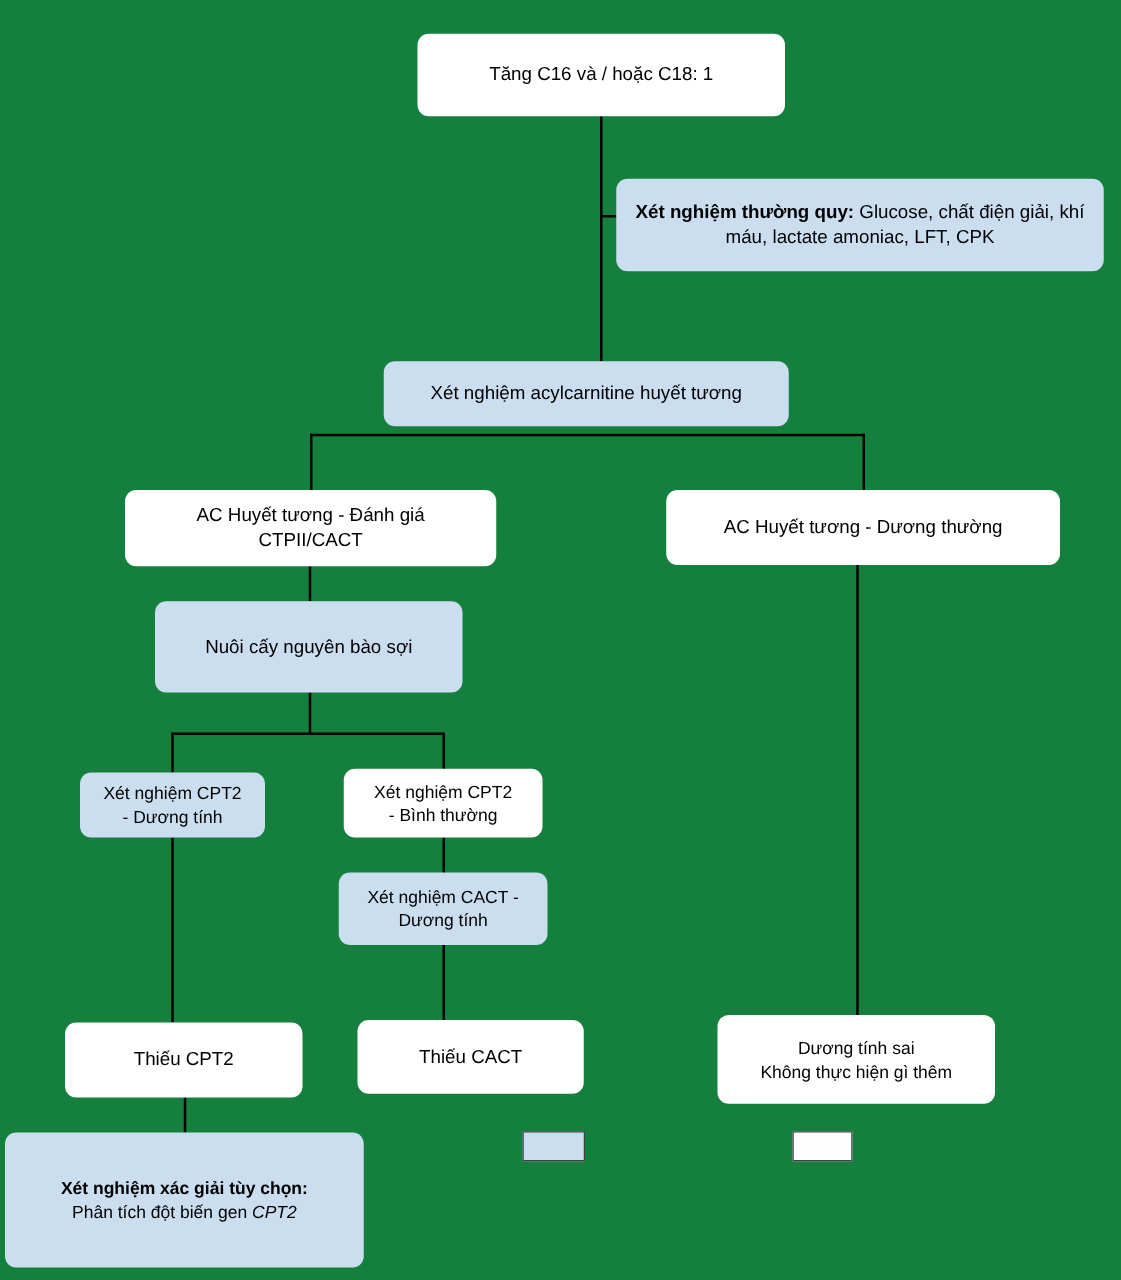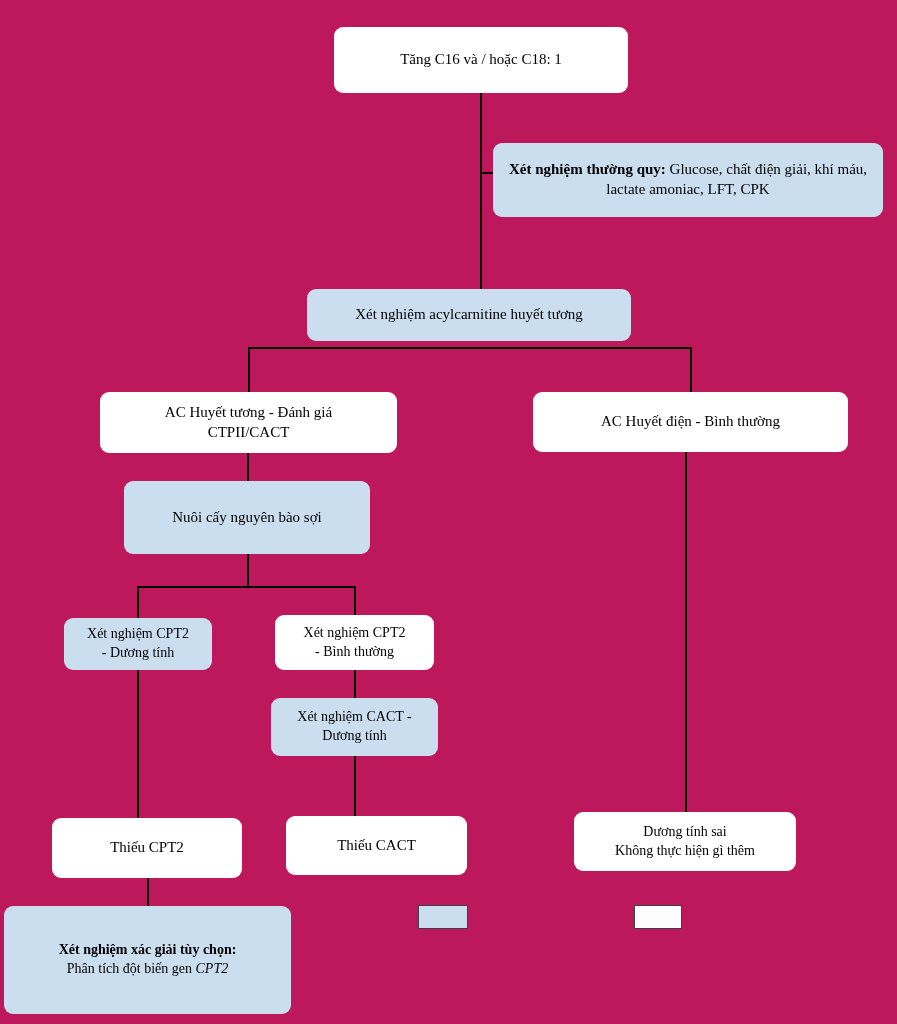--- a/index.html
+++ b/index.html
@@ -5,23 +5,23 @@
 <style>
   html, body {
     margin: 0;
     padding: 0;
     background: #000000;
   }
   #canvas {
     position: relative;
     width: 897px;
     height: 1024px;
-    background: #be185d;
+    background: #15803d;
     overflow: hidden;
-    font-family: Liberation Serif, serif;
+    font-family: Liberation Sans, sans-serif;
   }
   .node {
     position: absolute;
     box-sizing: border-box;
     display: flex;
     align-items: center;
     justify-content: center;
     text-align: center;
     border-radius: 9px;
     color: #000000;
@@ -89,21 +89,21 @@
   <div class="node white" style="left:100px; top:392px; width:297px; height:61px;">
     <span class="txt">AC Huyết tương - Đánh giá
 CTPII/CACT</span>
   </div>
 
   <div class="node blue" style="left:307px; top:289px; width:324px; height:52px;">
     <span class="txt">Xét nghiệm acylcarnitine huyết tương</span>
   </div>
 
   <div class="node white" style="left:533px; top:392px; width:315px; height:60px;">
-    <span class="txt">AC Huyết điện - Bình thường</span>
+    <span class="txt">AC Huyết tương - Dương thường</span>
   </div>
 
   <div class="node blue" style="left:124px; top:481px; width:246px; height:73px;align-items:center;">
     <span class="txt">Nuôi cấy nguyên bào sợi</span>
   </div>
 
   <div class="node blue" style="left:64px; top:618px; width:148px; height:52px; font-size:14px;">
     <span class="txt">Xét nghiệm CPT2
 -   Dương tính</span>
   </div>
@@ -119,21 +119,21 @@
   </div>
 
   <div class="node white" style="left:52px; top:818px; width:190px; height:60px;">
     <span class="txt">Thiếu CPT2</span>
   </div>
 
   <div class="node white" style="left:286px; top:816px; width:181px; height:59px;">
     <span class="txt">Thiếu CACT</span>
   </div>
 
-  <div class="node white" style="left:574px; top:812px; width:222px; height:59px; font-size:14px;">
+  <div class="node white" style="left:574px; top:812px; width:222px; height:71px; font-size:14px;">
     <span class="txt">Dương tính sai
 Không thực hiện gì thêm</span>
   </div>
 
   <div class="node blue" style="left:4px; top:906px; width:287px; height:108px; font-size:14px;">
     <span class="txt"><b>Xét nghiệm xác giải tùy chọn:</b><span>
 Phân tích đột biến gen </span><i>CPT2</i></span>
   </div>
 
   <div class="swatch blue" style="left:418px; top:905px; width:50px; height:24px;"></div>

